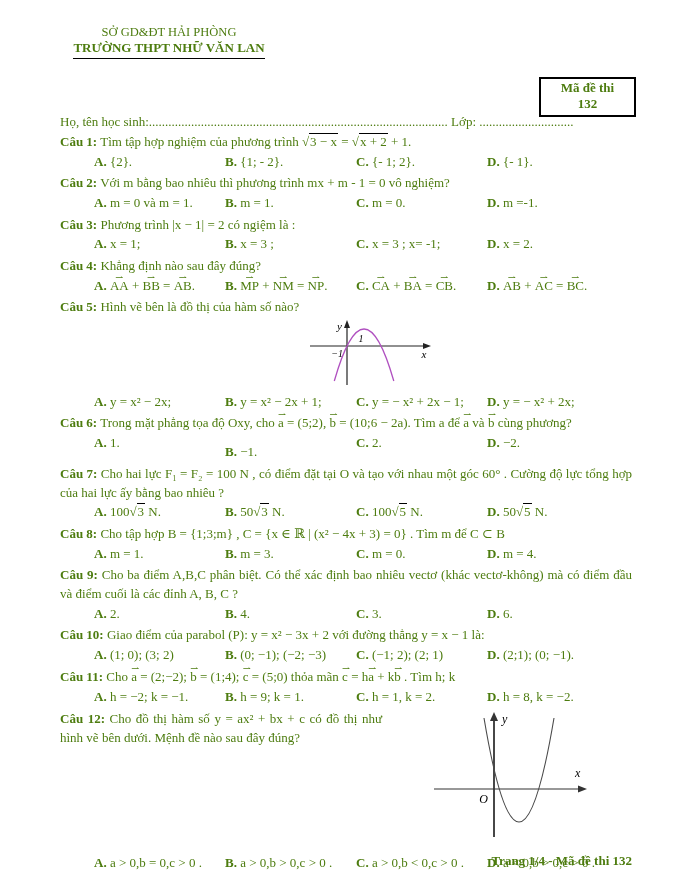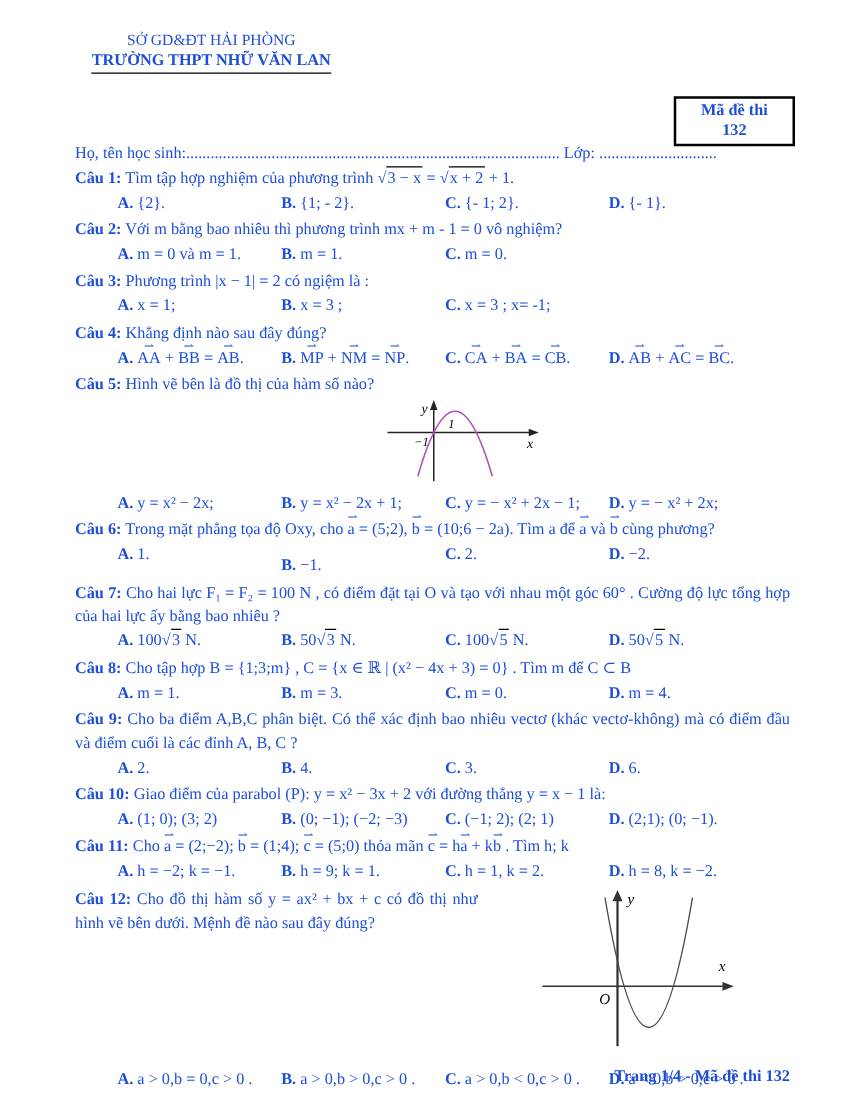--- a/index.html
+++ b/index.html
@@ -1,16 +1,16 @@
 <!DOCTYPE html>
 <html><head>
 <meta charset="utf-8">
 <style>
   html,body{margin:0;padding:0;background:#fff;}
-  .page{position:relative;width:680px;height:889px;background:#ffffff;color:#1d4ed8;
+  .page{position:relative;width:680px;height:889px;background:#ffffff;color:#4d7c0f;
         font-family:"Liberation Serif","DejaVu Serif",serif;font-size:13px;overflow:hidden;}
 
   
   .hdr-left{position:absolute;top:24px;left:55px;width:228px;text-align:center;line-height:1.3;}
   .dept{font-size:12.5px;}
   .school{font-weight:bold;font-size:13px;display:inline-block;border-bottom:1.5px solid #000;padding-bottom:1px;}
   .hdr-right{position:absolute;top:21px;left:298px;width:240px;text-align:center;line-height:1.25;}
   .title{font-weight:bold;font-size:14.5px;}
   .time,.note{font-style:italic;font-size:13px;}
   .code-box{position:absolute;top:77px;left:539px;width:93px;border:2px solid #000;
@@ -68,29 +68,31 @@
         <span class="opt"><b>D.</b> <span>{- 1}.</span></span>
       </div>
     </div>
 
     <div>
       <p class="stem"><b class="qlab">Câu 2:</b> <span>Với m bằng bao nhiêu thì phương trình mx + m - 1 = 0 vô nghiệm?</span></p>
       <div class="opts">
         <span class="opt"><b>A.</b> <span>m = 0 và m = 1.</span></span>
         <span class="opt"><b>B.</b> <span>m = 1.</span></span>
         <span class="opt"><b>C.</b> <span>m = 0.</span></span>
+        <span class="opt"><b>D.</b> <span>m =-1.</span></span>
       </div>
     </div>
 
     <div>
       <p class="stem"><b class="qlab">Câu 3:</b> <span>Phương trình |x − 1| = 2 có ngiệm là :</span></p>
       <div class="opts">
         <span class="opt"><b>A.</b> <span>x = 1;</span></span>
         <span class="opt"><b>B.</b> <span>x = 3 ;</span></span>
         <span class="opt"><b>C.</b> <span>x = 3 ; x= -1;</span></span>
+        <span class="opt"><b>D.</b> <span>x = 2.</span></span>
       </div>
     </div>
 
     <div>
       <p class="stem"><b class="qlab">Câu 4:</b> <span>Khẳng định nào sau đây đúng?</span></p>
       <div class="opts">
         <span class="opt"><b>A.</b> <span><span class="vec">AA</span> + <span class="vec">BB</span> = <span class="vec">AB</span>.</span></span>
         <span class="opt"><b>B.</b> <span><span class="vec">MP</span> + <span class="vec">NM</span> = <span class="vec">NP</span>.</span></span>
         <span class="opt"><b>C.</b> <span><span class="vec">CA</span> + <span class="vec">BA</span> = <span class="vec">CB</span>.</span></span>
         <span class="opt"><b>D.</b> <span><span class="vec">AB</span> + <span class="vec">AC</span> = <span class="vec">BC</span>.</span></span>

